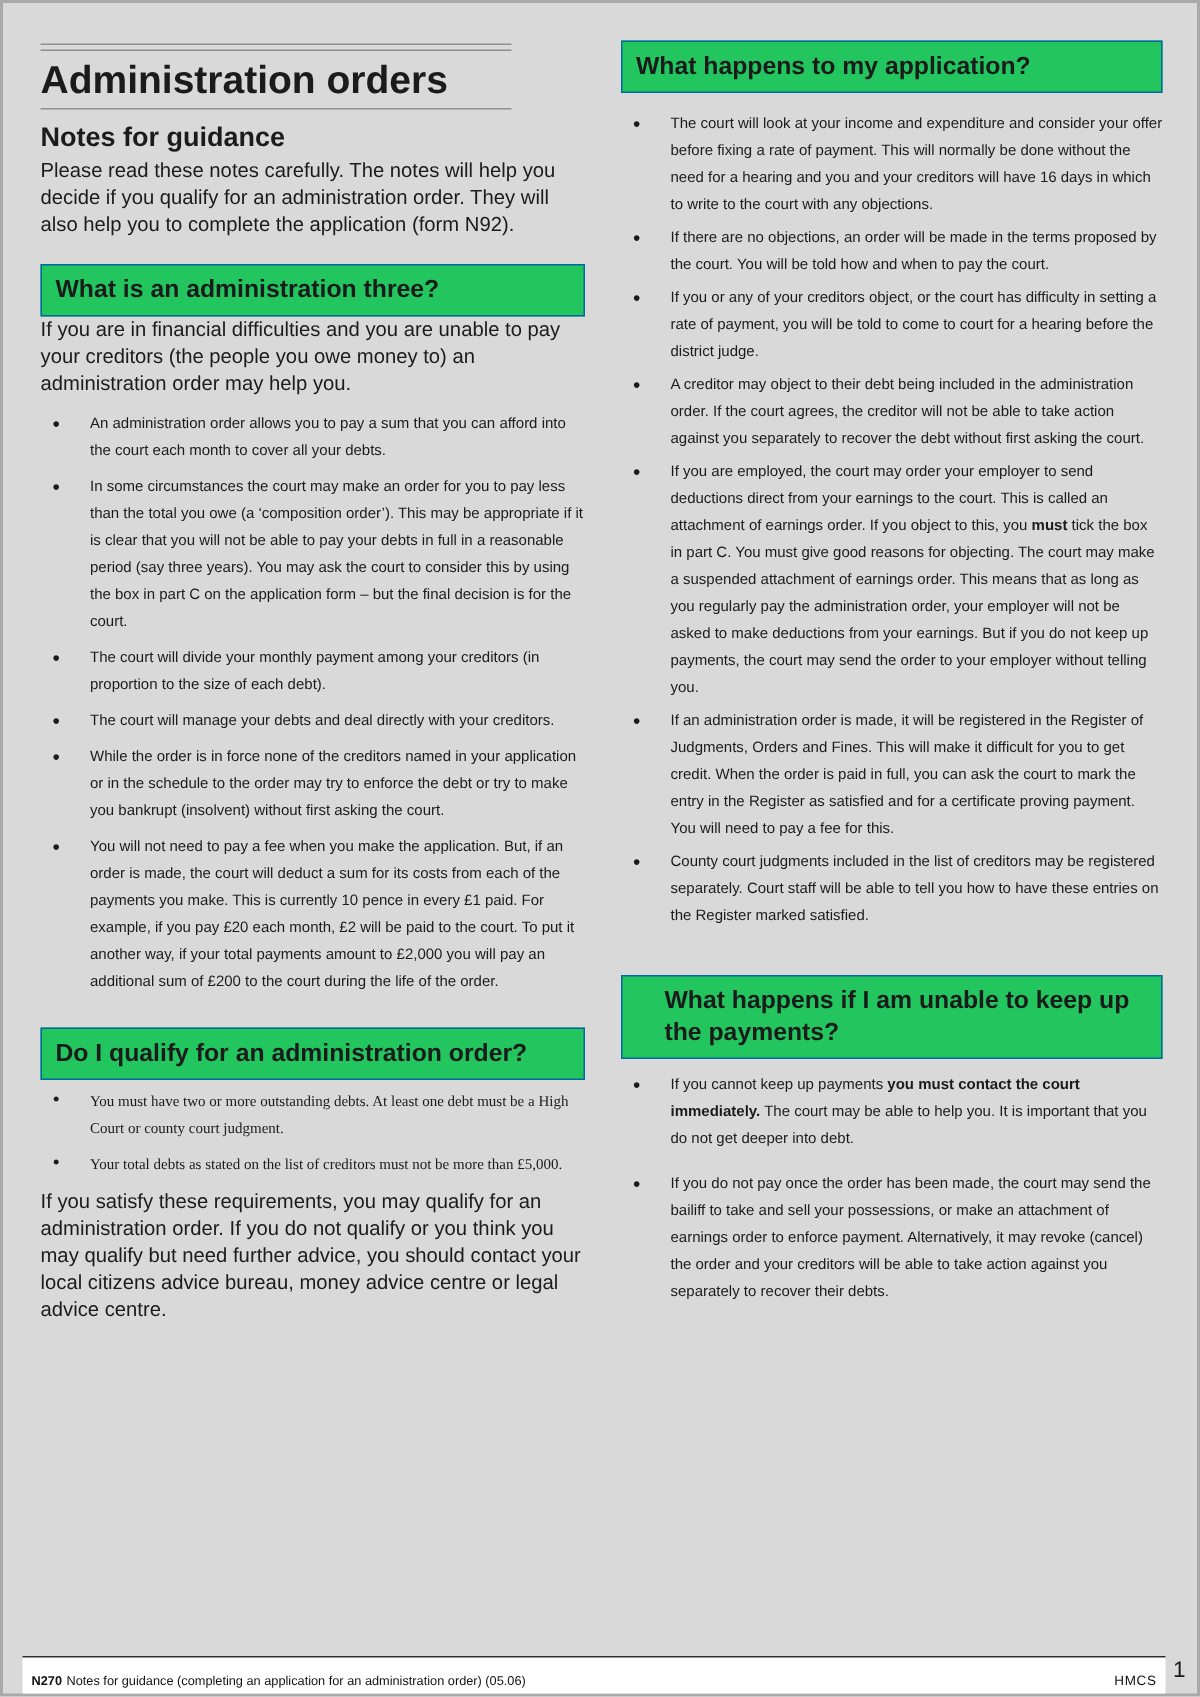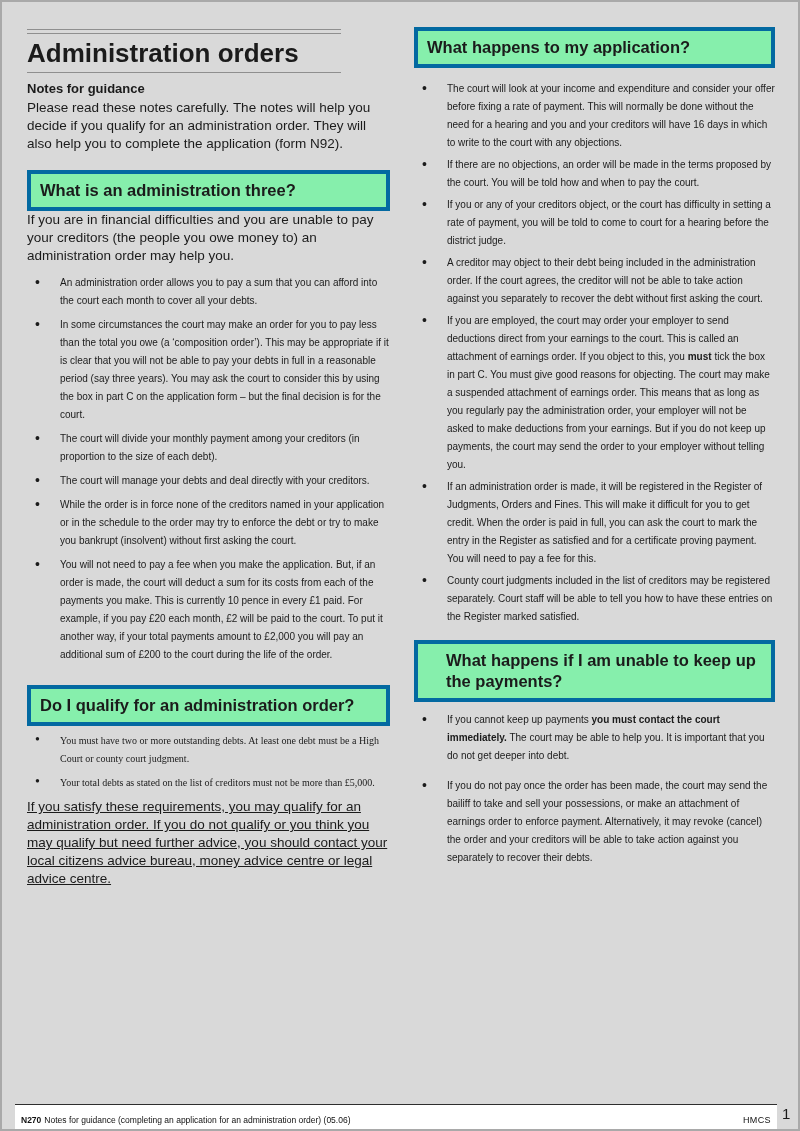--- a/index.html
+++ b/index.html
@@ -9,35 +9,35 @@
     box-sizing:border-box;border:2px solid #a9a9a9;overflow:hidden;
   }
   .col{position:absolute;}
   .col-left{left:25px;top:27px;width:363px;}
   .col-right{left:412px;top:25px;width:361px;}
 
   .double-rule{width:314px;height:3px;border-top:1px solid #8f8f8f;border-bottom:1px solid #8f8f8f;}
   .single-rule{width:314px;height:1px;background:#8f8f8f;margin-top:2px;}
 
   h1.doc-title{font-size:26px;font-weight:bold;margin:4px 0 3px 0;}
-  h2.doc-subtitle{font-size:13px;font-weight:bold;margin:8px 0 3px 0;}
+  h2.doc-subtitle{font-size:18px;font-weight:bold;margin:8px 0 3px 0;}
 
   .box-heading{
-    background:#86efac;border:4px solid #0369a1;
+    background:#22c55e;border:1px solid #0369a1;
     font-size:16.5px;font-weight:bold;line-height:21px;
     padding:6px 9px;margin:0;
   }
   .mt-box1{margin-top:17px;}
   .mt-box2{margin-top:21px;}
-  .mt-box3{margin-top:14px;padding-left:28px;}
+  .mt-box3{margin-top:30px;padding-left:28px;}
 
   p.body{font-size:13.5px;line-height:18px;margin:0;}
   .intro{margin-top:2px;}
   .after-box{margin-top:8px;}
-  .outro{margin-top:5px;text-decoration:underline;}
+  .outro{margin-top:5px;}
   .qualify-intro{margin-top:10px;}
 
   ul.bullets{list-style:none;margin:9px 0 0 0;padding:0;font-size:10px;line-height:18px;}
   ul.bullets li{position:relative;padding-left:33px;margin:0 0 6px 0;}
   ul.bullets li::before{content:"\2022";position:absolute;left:8px;top:-1px;font-size:14px;}
   ul.bullets-tight{margin-top:12px;}
   ul.bullets-tight li{margin-bottom:4px;}
   ul.bullets-wide{}
   ul.bullets-wide li{margin-bottom:12px;}
   ul.bullets-q{margin-top:6px;font-family:Liberation Serif, serif;}

